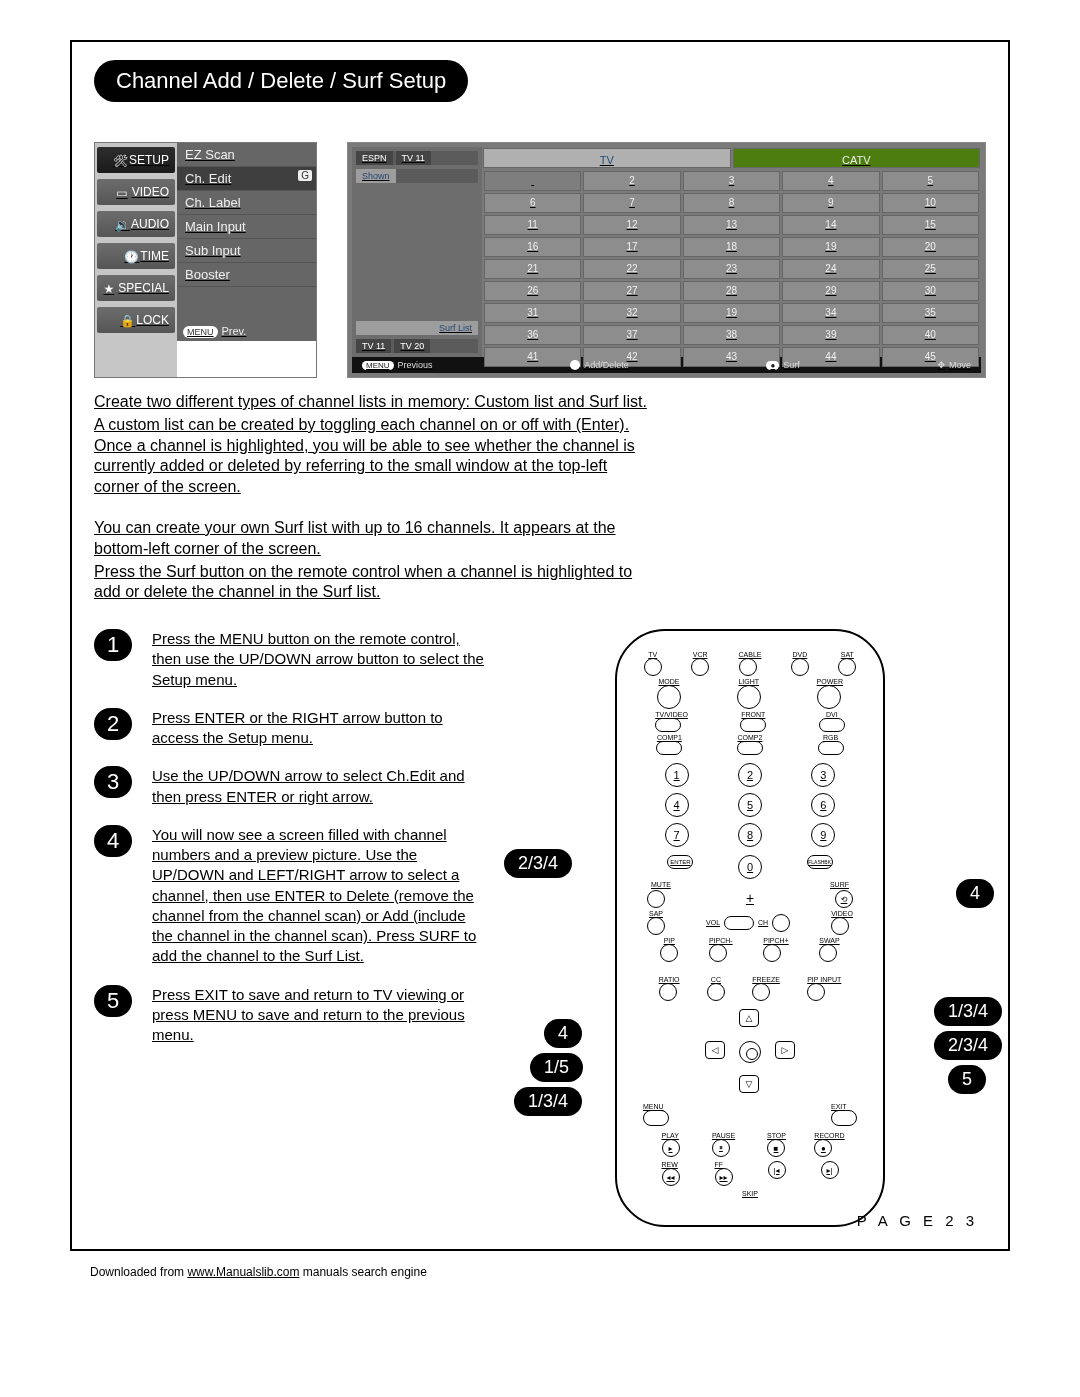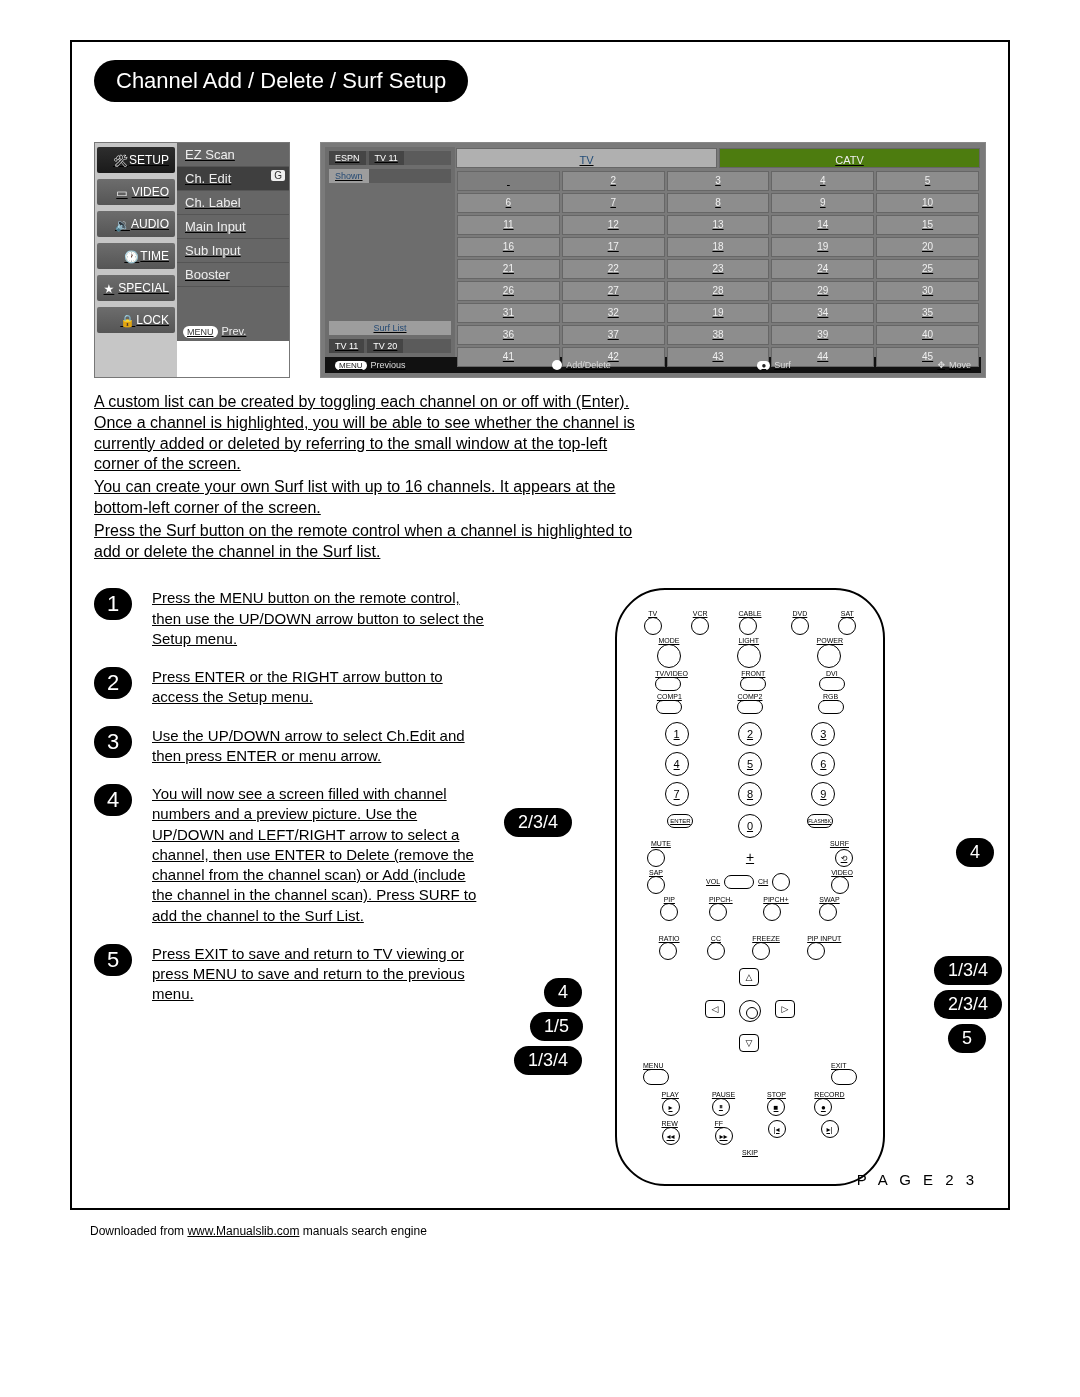--- a/index.html
+++ b/index.html
@@ -7,21 +7,21 @@
   .page { width: 1080px; margin: 0 auto; padding: 40px 70px 40px 70px; position: relative; }
   .frame { border: 2px solid #000; padding: 18px 22px 22px 22px; position: relative; text-decoration: underline; }
   .title-pill { background: #000; color: #fff; border-radius: 22px; padding: 8px 22px; font-size: 22px; display: inline-block; margin-bottom: 40px; }
   .top-grid { display: flex; gap: 30px; margin-bottom: 14px; }
   
   .osd { display: flex; border: 1px solid #777; }
   .osd-tabs { width: 82px; background: #c6c6c6; display: flex; flex-direction: column; gap: 6px; padding: 4px 2px; }
   .osd-tab { background: linear-gradient(#6d6d6d,#555); color: #fff; font-size: 12px; text-align: right; padding: 6px 6px; border-radius: 2px; display:flex; align-items:center; justify-content:flex-end; gap:4px;}
   .osd-tab.active { background: linear-gradient(#2e2e2e,#1a1a1a); }
   .osd-tab .ic{ width:12px;height:12px; display:inline-block; }
-  .osd-list { width: 112px; background: #666; color: #eee; font-size: 13px; }
+  .osd-list { width: 139px; background: #666; color: #eee; font-size: 13px; }
   .osd-item { padding: 4px 8px; border-bottom: 1px solid #555; position: relative; }
   .osd-item.sel { background: #3f3f3f; }
   .osd-item .g { position:absolute; right:4px; top:3px; background:#efefef; color:#333; font-size:10px; padding:0 3px; border-radius:2px;}
   .osd-prev { background:#666; padding:38px 6px 4px 6px; font-size:11px; color:#eee; }
   .osd-prev .m{ background:#fff;color:#333;font-size:9px;padding:1px 4px;border-radius:6px;margin-right:4px;}
   .osd-desc { width: 144px; background: #444; color: #fff; font-size: 12px; padding: 24px 8px; }
   
   .scr { flex: 1; border: 1px solid #888; background: #7a7a7a; padding: 4px; }
   .scr-row { display: flex; height: 210px; }
   .scr-l { width: 130px; background:#6d6d6d; padding:4px; display:flex; flex-direction:column; gap:4px; }
@@ -119,21 +119,21 @@
           <div class="scr-l">
             <div class="mini">
               <span>ESPN</span>
                 <span>TV 11</span>
             </div>
             <div class="mini">
                 <span class="sel">Shown</span>
               </div>
             <div style="flex:1"></div>
             <div class="mini">
-                <span class="sel" style="flex:1;text-align:center">Surf List</span>
+                <span class="sel" style="flex:1;text-align:right">Surf List</span>
               </div>
             <div class="mini">
               <span>TV 11</span>
                 <span>TV 20</span>
             </div>
           </div>
           <div class="scr-r">
             <div class="scr-top">
               <div class="h sel">TV</div>
               <div class="h">CATV</div>
@@ -202,38 +202,39 @@
             </span>
           <span>
               <span>✥</span>
               <span>Move</span>
             </span>
         </div>
       </div>
     </div>
 
     <div class="body-text" id="body-text">
-        <p style="margin-bottom:2px">A custom list can be created by toggling each channel on or off with (Enter). Once a channel is highlighted, you will be able to see whether the channel is currently added or deleted by referring to the small window at the top-left corner of the screen.</p>
+        <p style="margin-bottom:2px">Create two different types of channel lists in memory: Custom list and Surf list.</p>
+        <p style="margin-bottom:20px">A custom list can be created by toggling each channel on or off with (Enter). Once a channel is highlighted, you will be able to see whether the channel is currently added or deleted by referring to the small window at the top-left corner of the screen.</p>
         <p style="margin-bottom:2px">You can create your own Surf list with up to 16 channels. It appears at the bottom-left corner of the screen.</p>
         <p style="margin-bottom:2px">Press the Surf button on the remote control when a channel is highlighted to add or delete the channel in the Surf list.</p>
       </div>
 
     <div class="lower">
       <div class="steps" id="steps">
           <div class="step">
      <div class="step-n">1</div>
      <div class="step-t">Press the MENU button on the remote control, then use the UP/DOWN arrow button to select the Setup menu.</div>
    </div>
           <div class="step">
      <div class="step-n">2</div>
      <div class="step-t">Press ENTER or the RIGHT arrow button to access the Setup menu.</div>
    </div>
           <div class="step">
      <div class="step-n">3</div>
-     <div class="step-t">Use the UP/DOWN arrow to select Ch.Edit and then press ENTER or menu arrow.</div>
+     <div class="step-t">Use the UP/DOWN arrow to select Ch.Edit and then press ENTER or right arrow.</div>
    </div>
           <div class="step">
      <div class="step-n">4</div>
      <div class="step-t">You will now see a screen filled with channel numbers and a preview picture. Use the UP/DOWN and LEFT/RIGHT arrow to select a channel, then use ENTER to Delete (remove the channel from the channel scan) or Add (include the channel in the channel scan). Press SURF to add the channel to the Surf List.</div>
    </div>
           <div class="step">
      <div class="step-n">5</div>
      <div class="step-t">Press EXIT to save and return to TV viewing or press MENU to save and return to the previous menu.</div>
    </div>
         </div>

